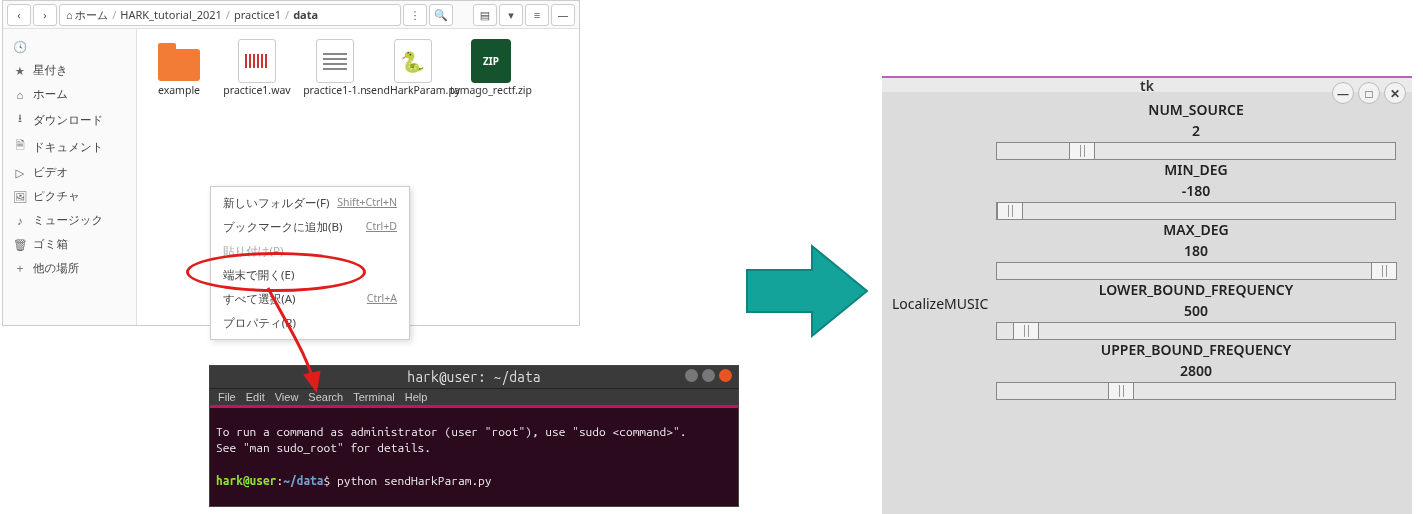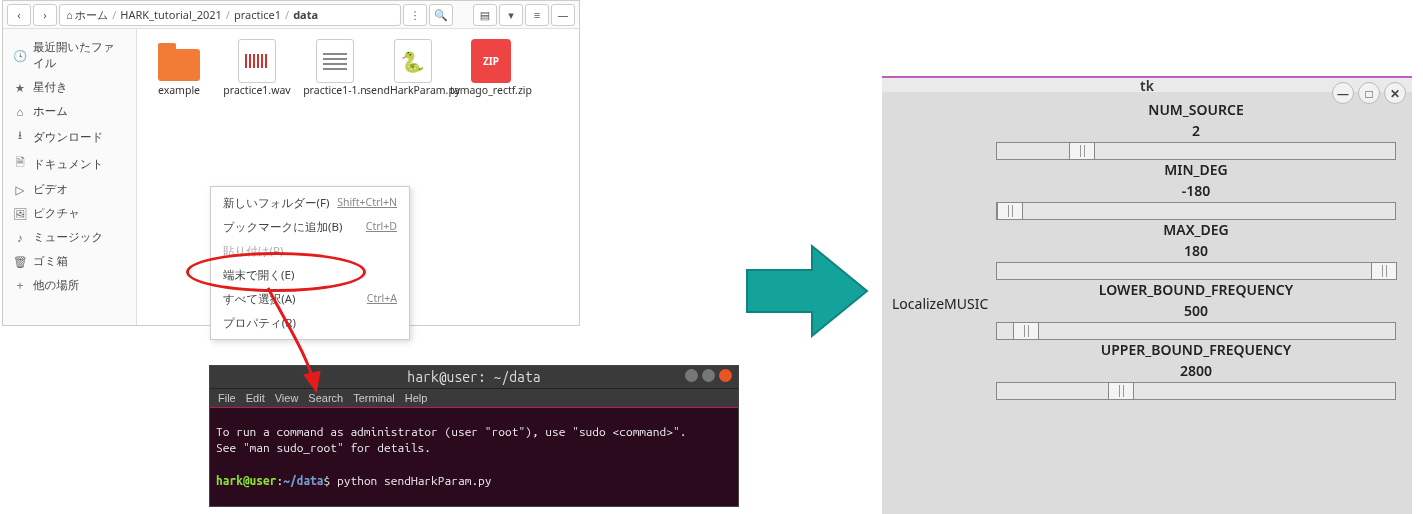--- a/index.html
+++ b/index.html
@@ -100,21 +100,21 @@
   .folder-shape::before{
     content:""; position:absolute; top:-6px; left:0;
     width:18px;height:8px;background:#f27b35;border-radius:2px 2px 0 0;
   }
   .doc-frame{
     width:38px;height:44px;border:1px solid #ccc;border-radius:3px;
     display:flex;align-items:center;justify-content:center;background:#fff;
   }
   .wav-inner{width:24px;height:14px;background:linear-gradient(90deg,#c33 2px,transparent 2px) repeat-x; background-size:4px 100%;}
   .py-inner{color:#3572A5;font-size:20px;}
-  .zip-shape{width:40px;height:44px;background:#ef4444;border-radius:4px;color:#fff;display:flex;align-items:center;justify-content:center;font-size:10px;font-weight:bold;}
+  .zip-shape{width:40px;height:44px;background:#14532d;border-radius:4px;color:#fff;display:flex;align-items:center;justify-content:center;font-size:10px;font-weight:bold;}
   .text-inner{display:flex;flex-direction:column;gap:3px;padding:6px;width:100%;}
   .text-inner span{height:2px;background:#888;display:block;}
 
   
   .ctx {
     position:absolute;
     left: 210px; top: 186px;
     width: 200px;
     background:#fff;
     border:1px solid #ccc;
@@ -161,21 +161,21 @@
     height:22px;background:#3a3a3a;
     display:flex;align-items:center;justify-content:center;
     position:relative;color:#ddd;font-size:14px;
   }
   .term-ctrls{position:absolute;right:6px;top:3px;display:flex;gap:4px;}
   .term-ctrls span{width:13px;height:13px;border-radius:50%;display:inline-block;}
   .dot-min{background:#777;}
   .dot-max{background:#777;}
   .dot-close{background:#e95420;}
   .term-menu{
-    height:20px;background:#3a3a3a;border-top:1px solid #222;border-bottom:1px solid #be185d;
+    height:20px;background:#3a3a3a;border-top:1px solid #222;border-bottom:3px solid #be185d;
     display:flex;align-items:center;gap:10px;padding:0 8px;color:#ccc;font-size:11px;
     font-family: sans-serif;
   }
   .term-body{flex:1;padding:16px 6px;line-height:1.35;white-space:pre-wrap;}
   .t-green{color:#8ae234;font-weight:bold;}
   .t-blue{color:#729fcf;font-weight:bold;}
   .t-white{color:#eee;}
 
   
   .big-arrow{
@@ -255,21 +255,20 @@
     <div style="width:16px"></div>
     <div class="tbtn">▤</div>
     <div class="tbtn">▾</div>
     <div class="tbtn">≡</div>
     <div class="tbtn">—</div>
   </div>
   <div class="fm-body">
     <div class="fm-sidebar" id="fm-sidebar">
         <div class="side-item">
           <span class="side-icon">🕓</span>
-          <span>最近開いたファイル</span>
         </div>
         <div class="side-item">
           <span class="side-icon">★</span>
           <span>星付き</span>
         </div>
         <div class="side-item">
           <span class="side-icon">⌂</span>
           <span>ホーム</span>
         </div>
         <div class="side-item">

